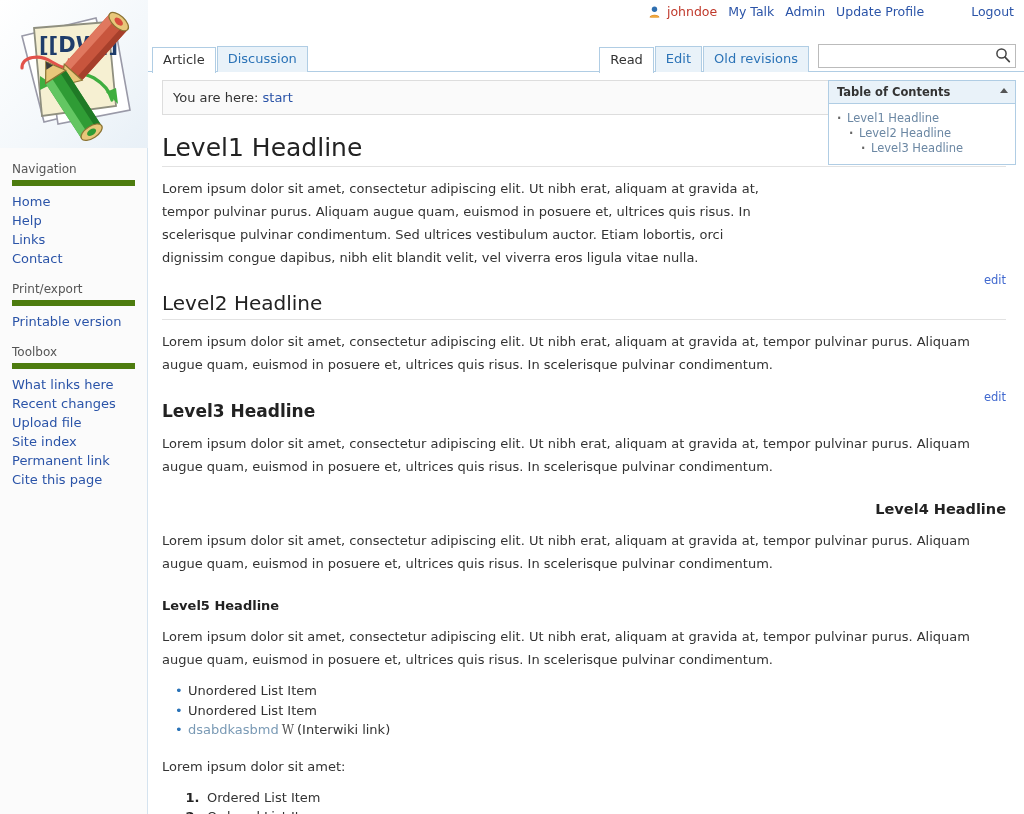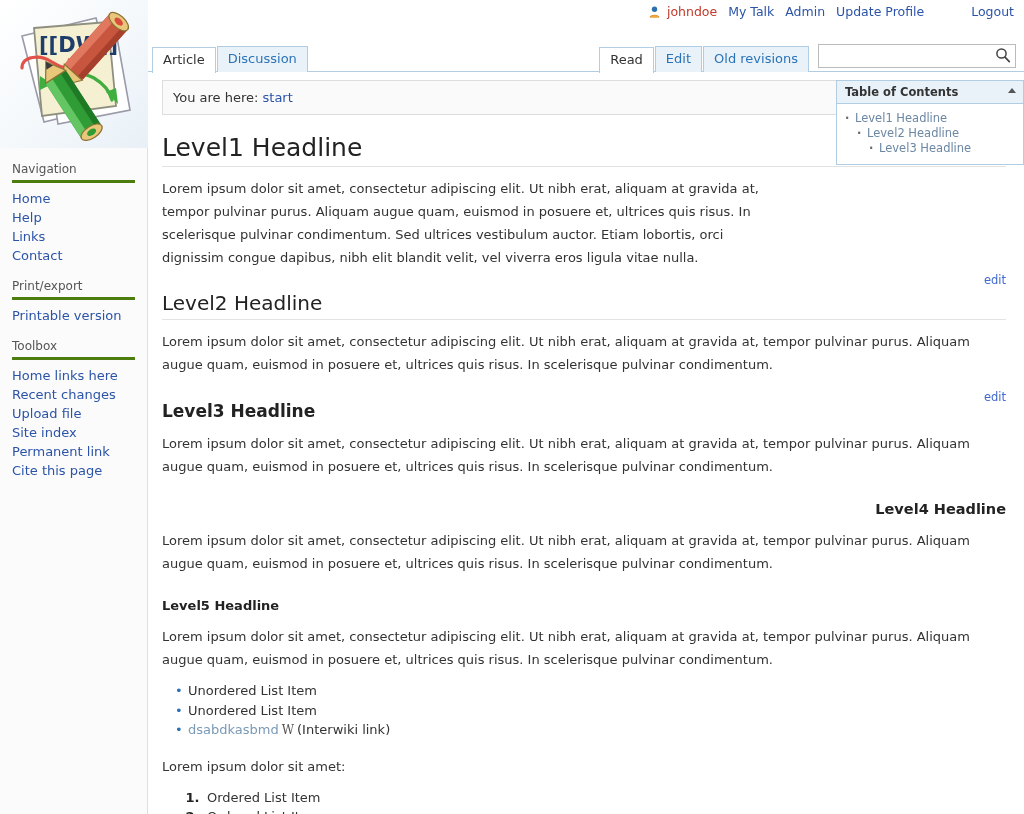--- a/index.html
+++ b/index.html
@@ -37,21 +37,21 @@
     position: relative;
     overflow: hidden;
   }
   #logo-svg { position: absolute; left: 6px; top: 6px; }
 
   .side-block { padding: 0 12px; margin-top: 14px; }
   .side-head {
     font-size: 12px;
     color: #555;
     padding-bottom: 4px;
-    border-bottom: 3px solid #4d7c0f;
+    border-bottom: 6px solid #4d7c0f;
     margin-bottom: 6px;
     font-weight: normal;
   }
   .side-list { list-style: none; margin: 0; padding: 0; }
   .side-list li { margin: 0; padding: 1px 0; line-height: 17px; }
   .side-list a {
     color: #2b54a8;
     text-decoration: none;
     font-size: 13px;
   }
@@ -216,21 +216,21 @@
     position: absolute;
     right: 0;
     font-size: 11.5px;
     color: #4169cf;
     text-decoration: none;
   }
 
   
   #toc {
     position: absolute;
-    right: 0; top: 80px;
+    right: 8px; top: 80px;
     width: 188px;
     background: #fff;
     border: 1px solid #b0cde4;
     font-size: 11.5px;
     z-index: 5;
   }
   #toc-header {
     background: #e9f2f9;
     border-bottom: 1px solid #b0cde4;
     padding: 4px 8px;
@@ -390,21 +390,21 @@
         <li>
           <a href="#">Printable version</a>
         </li>
       </ul>
     </div>
 
     <div class="side-block">
       <div class="side-head">Toolbox</div>
       <ul class="side-list">
         <li>
-          <a href="#">Home links here</a>
+          <a href="#">What links here</a>
         </li>
         <li>
           <a href="#">Recent changes</a>
         </li>
         <li>
           <a href="#">Upload file</a>
         </li>
         <li>
           <a href="#">Site index</a>
         </li>

